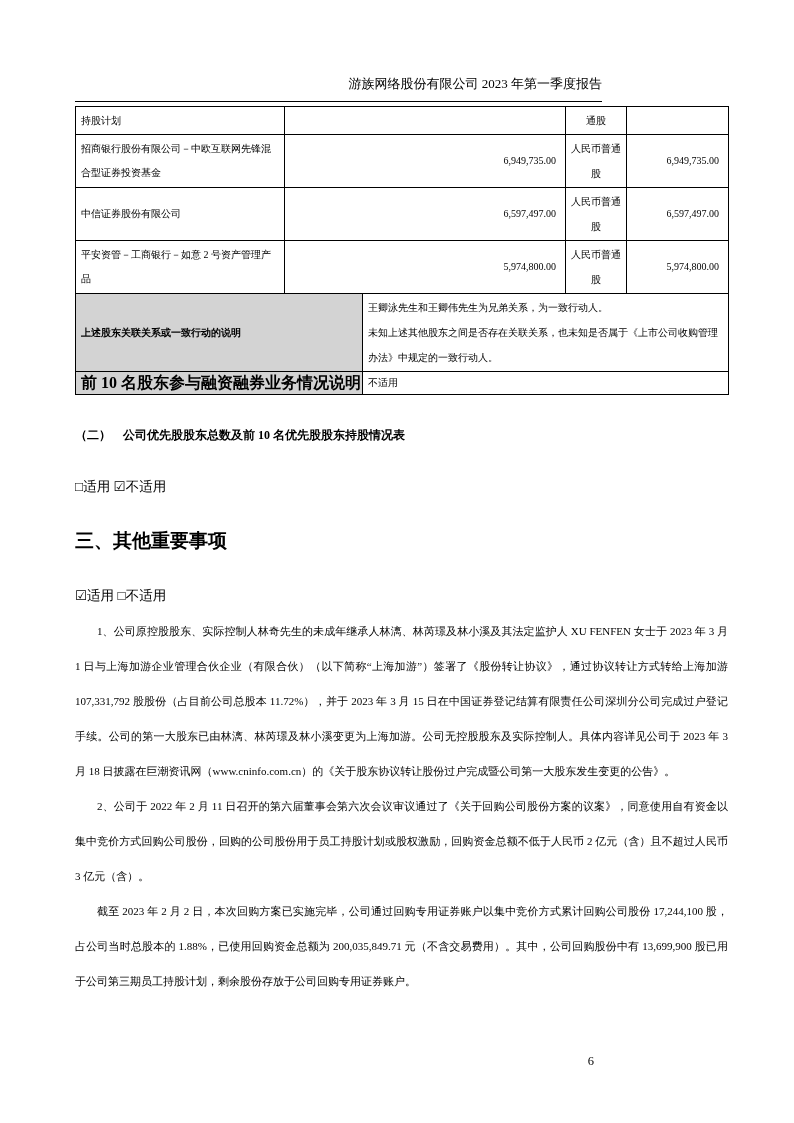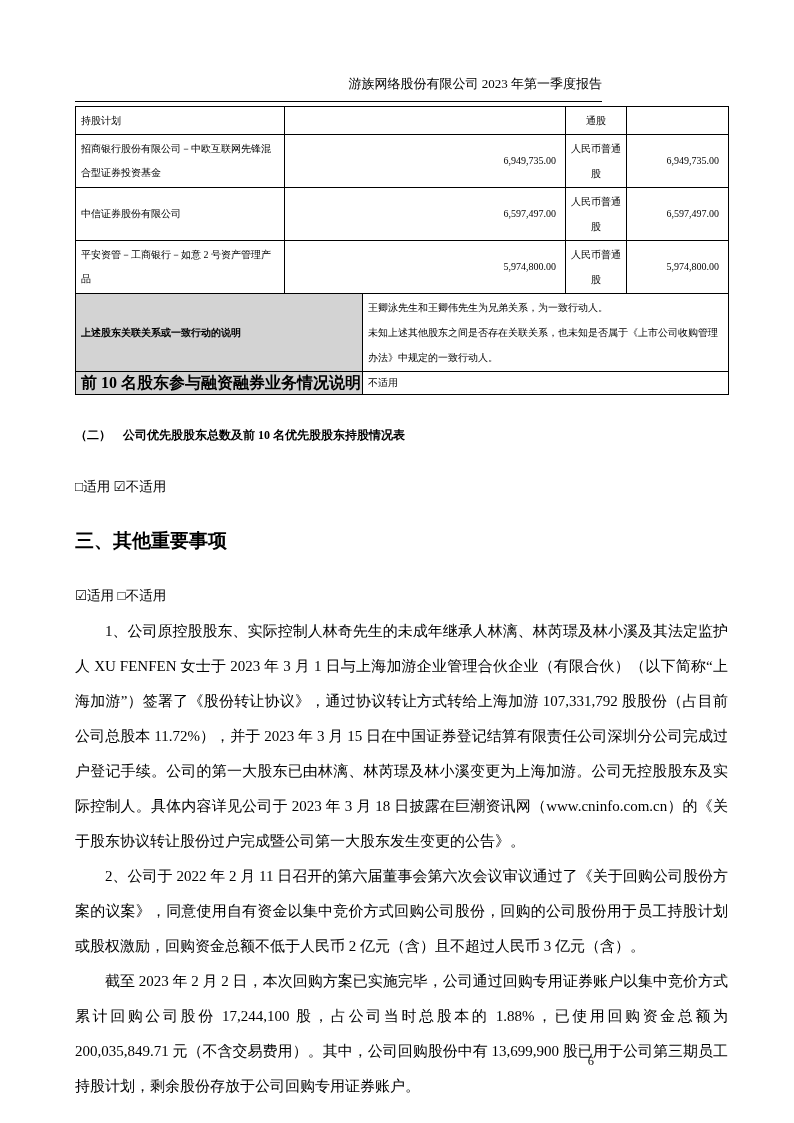--- a/index.html
+++ b/index.html
@@ -72,21 +72,21 @@
     font-size: 19px;
     line-height: 18px;
   }
   .applicability2 {
     margin-top: 37px;
     font-size: 13.5px;
     line-height: 18px;
   }
   .body-text { margin-top: 9px; width: 653px; }
   .body-text p {
-    font-size: 15px;
+    font-size: 11px;
     line-height: 35px;
     text-align: justify;
     text-indent: 2em;
   }
   
   .page-number {
     position: absolute;
     top: 1038px;
     right: 74px;
     font-size: 12.5px;

